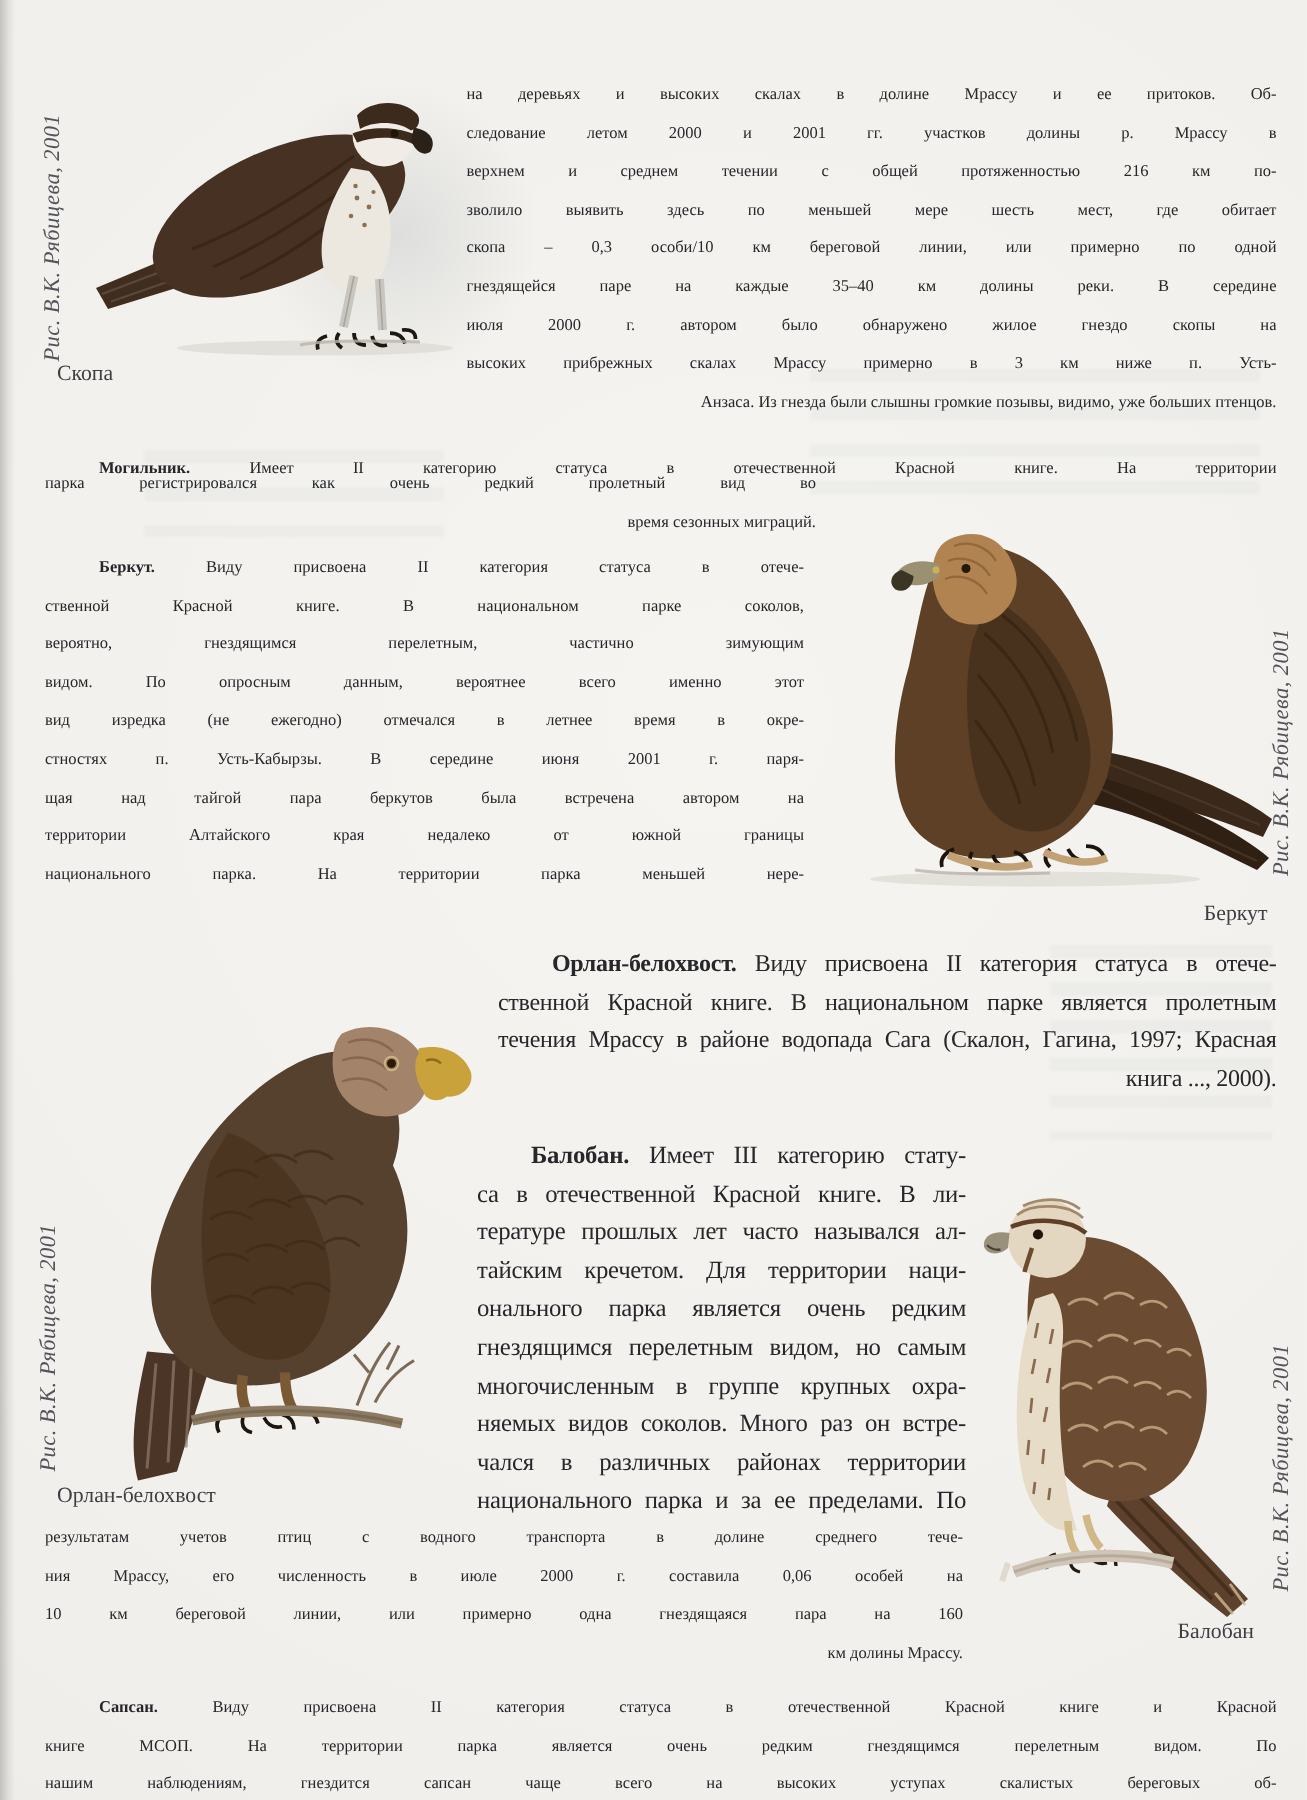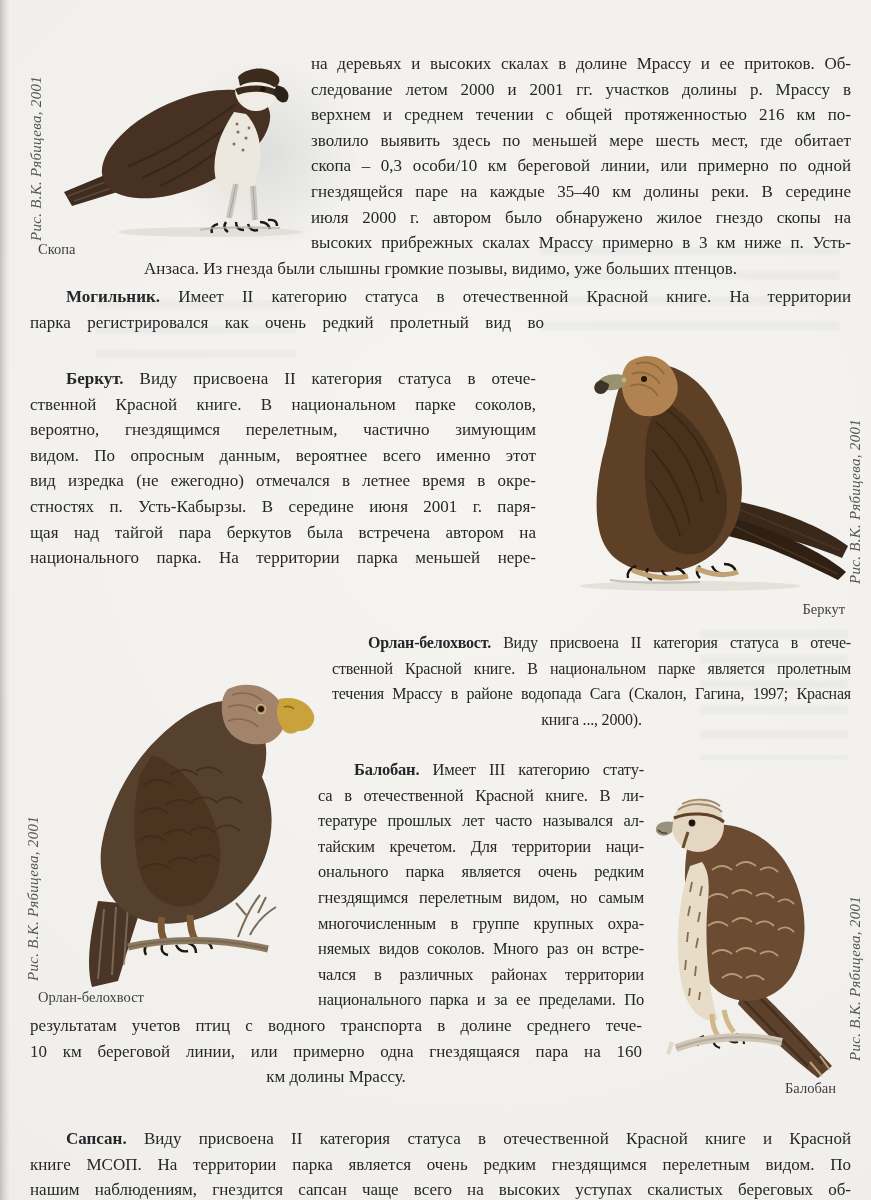--- a/index.html
+++ b/index.html
@@ -5,24 +5,24 @@
   html,body{margin:0;padding:0;}
   body{width:871px;height:1200px;position:relative;overflow:hidden;
        font-family:"Liberation Serif","DejaVu Serif",serif;
        background:#f2f1ed;}
   .page{position:absolute;inset:0;
         background:
           radial-gradient(ellipse 120% 90% at 55% 40%, #f5f4f0 0%, #f0efeb 70%, #ebeae5 100%);}
   .edge-left{position:absolute;left:0;top:0;width:10px;height:100%;
         background:linear-gradient(90deg, rgba(90,88,84,0.30), rgba(90,88,84,0.10) 55%, rgba(0,0,0,0));}
   .abs{position:absolute;}
-  .para{color:#26262b;font-size:17px;line-height:25.6px;}
+  .para{color:#26262b;font-size:11px;line-height:25.6px;}
   .tline{height:25.6px;overflow:hidden;white-space:normal;}
   .jline{text-align:justify;text-align-last:justify;}
-  .lline{text-align:center;}
+  .lline{text-align:right;}
   .indent{text-indent:36px;}
   .lead{font-weight:bold;}
   .fs16{font-size:16px;letter-spacing:-0.2px;}
   .fs165{font-size:16.5px;letter-spacing:-0.2px;}
   .caption{font-size:14.5px;color:#3e3e44;}
   .cap-right{text-align:right;}
   .credit{font-style:italic;font-size:15px;color:#53535b;letter-spacing:0.3px;
           width:200px;text-align:center;transform:rotate(-90deg);transform-origin:center;
           white-space:nowrap;}
   .ghost{background:repeating-linear-gradient(180deg,
@@ -84,25 +84,26 @@
     <div class="tline jline">зволило выявить здесь по меньшей мере шесть мест, где обитает</div>
     <div class="tline jline">скопа – 0,3 особи/10 км береговой линии, или примерно по одной</div>
     <div class="tline jline">гнездящейся паре на каждые 35–40 км долины реки. В середине</div>
     <div class="tline jline">июля 2000 г. автором было обнаружено жилое гнездо скопы на</div>
     <div class="tline jline">высоких прибрежных скалах Мрассу примерно в 3 км ниже п. Усть-</div>
   </div>
   <div class="para abs" style="left:30px;top:256px;width:821px;">
     <div class="tline lline">Анзаса. Из гнезда были слышны громкие позывы, видимо, уже больших птенцов.</div>
   </div>
 
-  <div class="para abs" style="left:30px;top:284px;width:821px;">
+  <div class="para abs" style="left:30px;top:300px;width:821px;">
     <div class="tline jline indent"><span class="lead">Могильник.</span><span> Имеет II категорию статуса в отечественной Красной книге. На территории</span></div>
   </div>
   <div class="para abs" style="left:30px;top:310px;width:514px;">
     <div class="tline jline">парка регистрировался как очень редкий пролетный вид во</div>
+    <div class="tline lline">время сезонных миграций.</div>
   </div>
 
   <div class="abs" style="left:540px;top:330px;width:312px;height:268px;">
     <svg width="312" height="268" viewBox="0 0 312 268">
       <ellipse cx="150" cy="256" rx="110" ry="5" fill="#ddd9d2" opacity="0.7"></ellipse>
       <path d="M190 170 C238 178 284 198 308 216 L302 228 C268 214 234 204 194 198 Z" fill="#3a281a"></path>
       <path d="M192 188 C244 202 288 226 306 242 L298 250 C262 232 224 214 188 206 Z" fill="#2f2013"></path>
       <path d="M196 178 L300 220 M194 196 L298 244" stroke="#55402c" stroke-width="1.5" opacity="0.6"></path>
       <path d="M96 34 C132 28 162 48 178 80 C198 112 208 152 198 188 C188 218 160 240 126 242 C98 244 74 234 64 214 C52 190 56 148 66 114 C74 78 78 42 96 34 Z" fill="#5d4026"></path>
       <path d="M120 68 C152 84 178 122 186 162 C190 186 182 208 166 220 C148 230 126 222 116 204 C104 180 102 128 108 98 Z" fill="#49321d"></path>
@@ -121,20 +122,21 @@
   <div class="caption cap-right abs" style="left:640px;top:601px;width:205px;">Беркут</div>
 
   <div class="para abs" style="left:30px;top:366px;width:506px;">
     <div class="tline jline indent"><span class="lead">Беркут.</span><span> Виду присвоена II категория статуса в отече-</span></div>
     <div class="tline jline">ственной Красной книге. В национальном парке соколов,</div>
     <div class="tline jline">вероятно, гнездящимся перелетным, частично зимующим</div>
     <div class="tline jline">видом. По опросным данным, вероятнее всего именно этот</div>
     <div class="tline jline">вид изредка (не ежегодно) отмечался в летнее время в окре-</div>
     <div class="tline jline">стностях п. Усть-Кабырзы. В середине июня 2001 г. паря-</div>
     <div class="tline jline">щая над тайгой пара беркутов была встречена автором на</div>
+    <div class="tline jline">территории Алтайского края недалеко от южной границы</div>
     <div class="tline jline">национального парка. На территории парка меньшей нере-</div>
   </div>
 
   <div class="abs" style="left:32px;top:645px;width:305px;height:345px;">
     <svg width="305" height="345" viewBox="0 0 305 345">
       <path d="M66 256 C58 290 54 320 60 342 L86 336 C94 310 102 284 110 260 Z" fill="#4a3526"></path>
       <path d="M72 264 L66 334 M84 262 L80 330 M96 260 L92 320" stroke="#8f7c66" stroke-width="2" opacity="0.7"></path>
       <path d="M210 58 C232 74 240 104 230 132 C248 170 240 216 212 246 C186 274 140 286 108 274 C78 262 64 234 70 198 C76 166 92 132 114 106 C142 74 180 48 210 58 Z" fill="#56402e"></path>
       <path d="M120 110 C150 120 176 150 186 190 C192 216 186 242 170 256 C150 268 124 260 112 238 C100 214 100 160 108 130 Z" fill="#49341f" opacity="0.85"></path>
       <g stroke="#3c2a1a" stroke-width="1.8" fill="none" opacity="0.7">
@@ -173,20 +175,21 @@
     <div class="tline jline">онального парка является очень редким</div>
     <div class="tline jline">гнездящимся перелетным видом, но самым</div>
     <div class="tline jline">многочисленным в группе крупных охра-</div>
     <div class="tline jline">няемых видов соколов. Много раз он встре-</div>
     <div class="tline jline">чался в различных районах территории</div>
     <div class="tline jline">национального парка и за ее пределами. По</div>
   </div>
 
   <div class="para abs" style="left:30px;top:1013px;width:612px;">
     <div class="tline jline">результатам учетов птиц с водного транспорта в долине среднего тече-</div>
+    <div class="tline jline">ния Мрассу, его численность в июле 2000 г. составила 0,06 особей на</div>
     <div class="tline jline">10 км береговой линии, или примерно одна гнездящаяся пара на 160</div>
     <div class="tline lline">км долины Мрассу.</div>
   </div>
 
   <div class="abs" style="left:612px;top:770px;width:240px;height:312px;">
     <svg width="240" height="312" viewBox="0 0 240 312">
       <path d="M134 208 C166 238 198 272 220 296 L206 308 C180 288 150 260 126 234 Z" fill="#5d412c"></path>
       <path d="M140 220 C166 246 192 274 210 294 M130 228 C152 252 176 276 196 296" stroke="#3e2b1a" stroke-width="2.5" fill="none" opacity="0.8"></path>
       <path d="M208 286 L218 300 M198 292 L210 306" stroke="#cdb896" stroke-width="2" opacity="0.8"></path>
       <path d="M84 58 C122 46 160 66 178 100 C196 134 198 176 180 206 C164 230 134 238 110 224 C88 210 76 176 74 140 C72 106 72 68 84 58 Z" fill="#6b4b31"></path>

